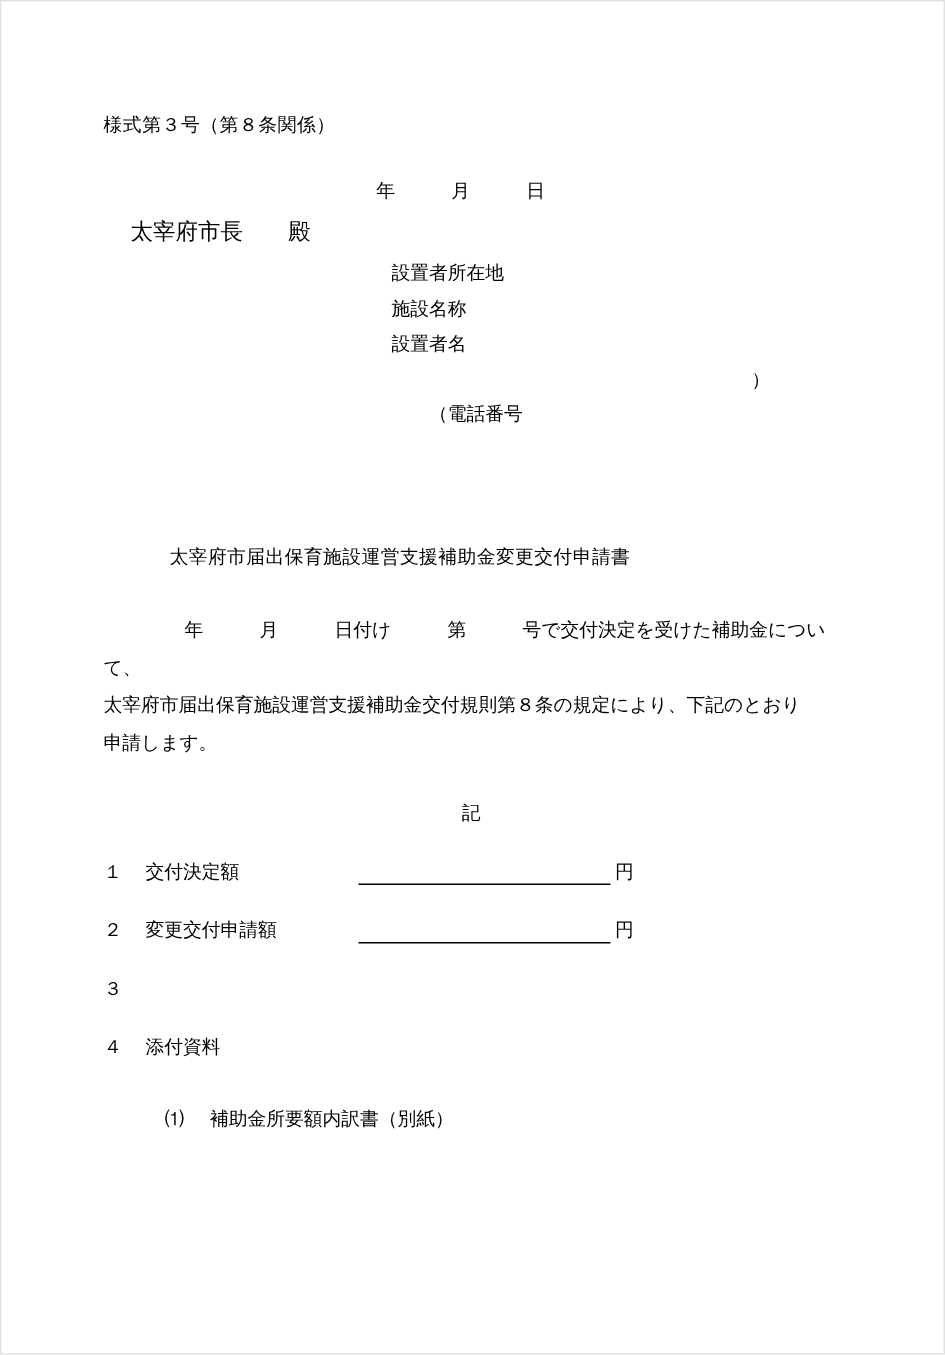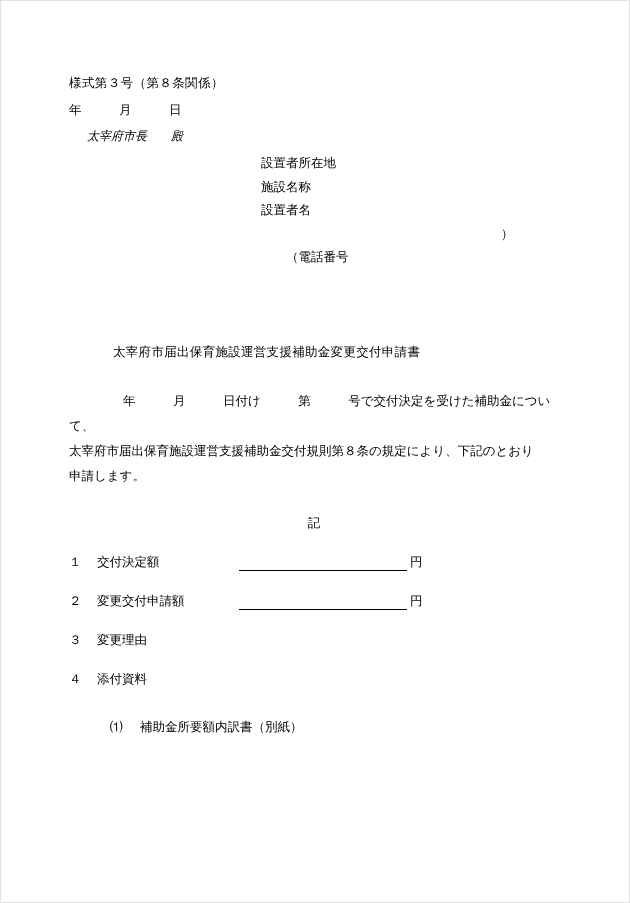--- a/index.html
+++ b/index.html
@@ -35,32 +35,31 @@
     font-size: 12.5px;
     line-height: 23px;
     white-space: pre;
   }
   .form-no {
     font-size: 12.5px;
     letter-spacing: 0.4px;
     font-family: Liberation Mono, monospace;
   }
   .date-row {
-    text-align: left;
-    font-size: 12.5px;
-    margin-top: 6px;
+    text-align: center;
+    font-size: 12.5px;
+    margin-top: 23px;
     padding-right: 18px;
     white-space: pre;
   }
   .addressee {
-    font-size: 12px;
+    font-size: 15px;
     margin-top: 9px;
     padding-left: 18px;
     white-space: pre;
-    font-style: italic;
   }
   .applicant {
     margin-top: 7px;
     padding-left: 192px;
     font-size: 12.5px;
   }
   .applicant .line {
     line-height: 23.5px;
   }
   .phone-line {
@@ -183,21 +182,20 @@
 
       <div class="item">
         <span class="num">２</span>
         <span class="label">変更交付申請額</span>
         <span class="blank"></span>
         <span class="unit">円</span>
       </div>
 
       <div class="item">
         <span class="num">３</span>
-        <span class="label">変更理由</span>
       </div>
 
       <div class="attach-head">
         <span class="num">４</span>
         <span>添付資料</span>
       </div>
 
       <div class="sub-item">
         <span class="marker">⑴</span><span>補助金所要額内訳書（別紙）</span>
       </div>

